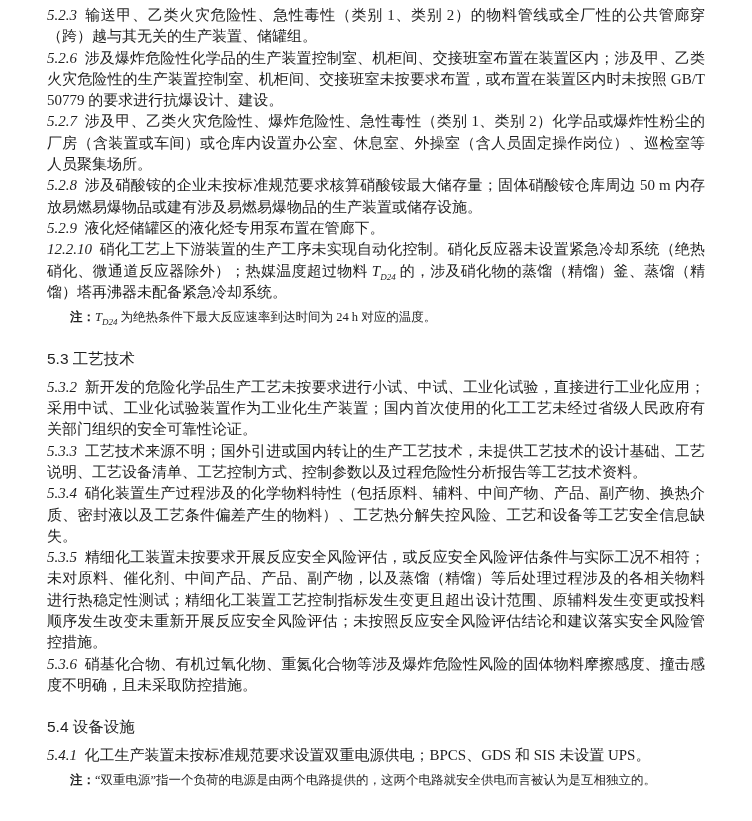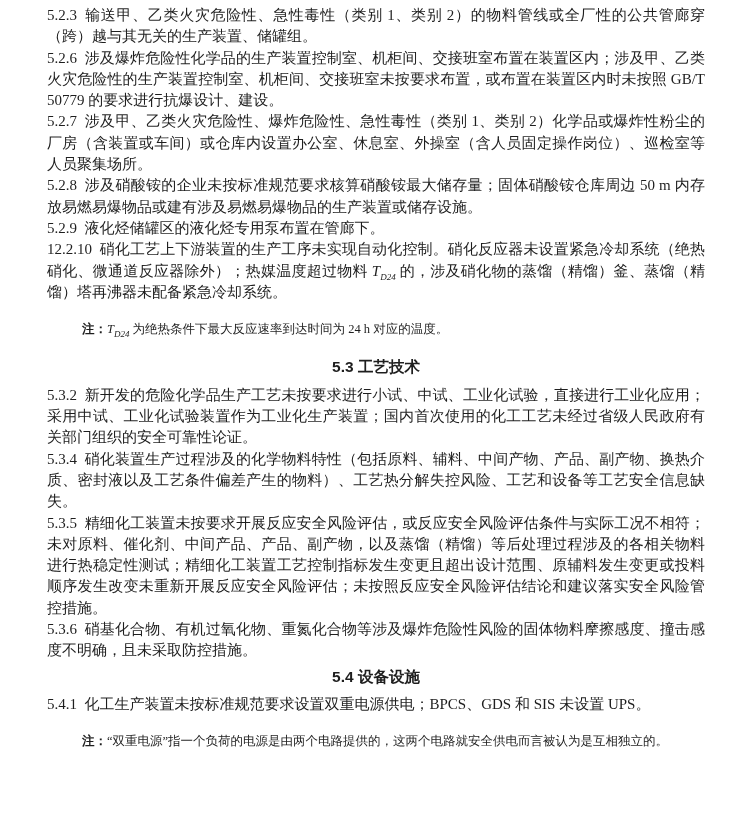--- a/index.html
+++ b/index.html
@@ -10,35 +10,35 @@
   .page{
     box-sizing:border-box;
     width:752px;height:821px;
     padding:5px 47px 0 47px;
     color:#1e1e1e;
     font-size:15px;
     line-height:21.3px;
     text-align:justify;
   }
   p.item{margin:0;}
-  p.item .num{white-space:nowrap;}
+  p.item .num{white-space:nowrap;font-style:italic;}
   p.note{
-    margin:16px;
+    margin:4px;
     padding-left:19px;
     font-size:12.5px;
     line-height:21.3px;
   }
   .note-label{font-weight:bold;}
   h2.heading{
-    margin:4px 0 7px 0;
+    margin:20px 0 7px 0;
     font-size:15.5px;
     line-height:21.3px;
-    font-weight:bold;
+    font-weight:normal;
     font-family:"Liberation Sans","DejaVu Sans",sans-serif;
-    text-align:center;
+    text-align:left;
   }
   i.tvar{font-style:italic;font-family:Liberation Serif, serif;}
   sub.tsub{font-size:9px;line-height:0;}
 </style>
 </head>
 <body>
 
 <div class="page" style="background: rgb(255, 255, 255); color: rgb(30, 30, 30);">
   <div id="doc-body">
       <section>
@@ -46,20 +46,21 @@
         <p class="item"><span class="num">5.2.6</span> 涉及爆炸危险性化学品的生产装置控制室、机柜间、交接班室布置在装置区内；涉及甲、乙类火灾危险性的生产装置控制室、机柜间、交接班室未按要求布置，或布置在装置区内时未按照 GB/T 50779 的要求进行抗爆设计、建设。</p>
         <p class="item"><span class="num">5.2.7</span> 涉及甲、乙类火灾危险性、爆炸危险性、急性毒性（类别 1、类别 2）化学品或爆炸性粉尘的厂房（含装置或车间）或仓库内设置办公室、休息室、外操室（含人员固定操作岗位）、巡检室等人员聚集场所。</p>
         <p class="item"><span class="num">5.2.8</span> 涉及硝酸铵的企业未按标准规范要求核算硝酸铵最大储存量；固体硝酸铵仓库周边 50 m 内存放易燃易爆物品或建有涉及易燃易爆物品的生产装置或储存设施。</p>
         <p class="item"><span class="num">5.2.9</span> 液化烃储罐区的液化烃专用泵布置在管廊下。</p>
         <p class="item"><span class="num">12.2.10</span> 硝化工艺上下游装置的生产工序未实现自动化控制。硝化反应器未设置紧急冷却系统（绝热硝化、微通道反应器除外）；热媒温度超过物料 <i class="tvar">T<sub class="tsub">D24</sub></i> 的，涉及硝化物的蒸馏（精馏）釜、蒸馏（精馏）塔再沸器未配备紧急冷却系统。</p>
         <p class="note"><span class="note-label">注：</span><i class="tvar">T<sub class="tsub">D24</sub></i> 为绝热条件下最大反应速率到达时间为 24 h 对应的温度。</p>
       </section>
       <section>
         <h2 class="heading">5.3 工艺技术</h2>
         <p class="item"><span class="num">5.3.2</span> 新开发的危险化学品生产工艺未按要求进行小试、中试、工业化试验，直接进行工业化应用；采用中试、工业化试验装置作为工业化生产装置；国内首次使用的化工工艺未经过省级人民政府有关部门组织的安全可靠性论证。</p>
+        <p class="item"><span class="num">5.3.3</span> 工艺技术来源不明；国外引进或国内转让的生产工艺技术，未提供工艺技术的设计基础、工艺说明、工艺设备清单、工艺控制方式、控制参数以及过程危险性分析报告等工艺技术资料。</p>
         <p class="item"><span class="num">5.3.4</span> 硝化装置生产过程涉及的化学物料特性（包括原料、辅料、中间产物、产品、副产物、换热介质、密封液以及工艺条件偏差产生的物料）、工艺热分解失控风险、工艺和设备等工艺安全信息缺失。</p>
         <p class="item"><span class="num">5.3.5</span> 精细化工装置未按要求开展反应安全风险评估，或反应安全风险评估条件与实际工况不相符；未对原料、催化剂、中间产品、产品、副产物，以及蒸馏（精馏）等后处理过程涉及的各相关物料进行热稳定性测试；精细化工装置工艺控制指标发生变更且超出设计范围、原辅料发生变更或投料顺序发生改变未重新开展反应安全风险评估；未按照反应安全风险评估结论和建议落实安全风险管控措施。</p>
         <p class="item"><span class="num">5.3.6</span> 硝基化合物、有机过氧化物、重氮化合物等涉及爆炸危险性风险的固体物料摩擦感度、撞击感度不明确，且未采取防控措施。</p>
       </section>
       <section>
         <h2 class="heading">5.4 设备设施</h2>
         <p class="item"><span class="num">5.4.1</span> 化工生产装置未按标准规范要求设置双重电源供电；BPCS、GDS 和 SIS 未设置 UPS。</p>
         <p class="note"><span class="note-label">注：</span>“双重电源”指一个负荷的电源是由两个电路提供的，这两个电路就安全供电而言被认为是互相独立的。</p>
       </section>
     </div>

